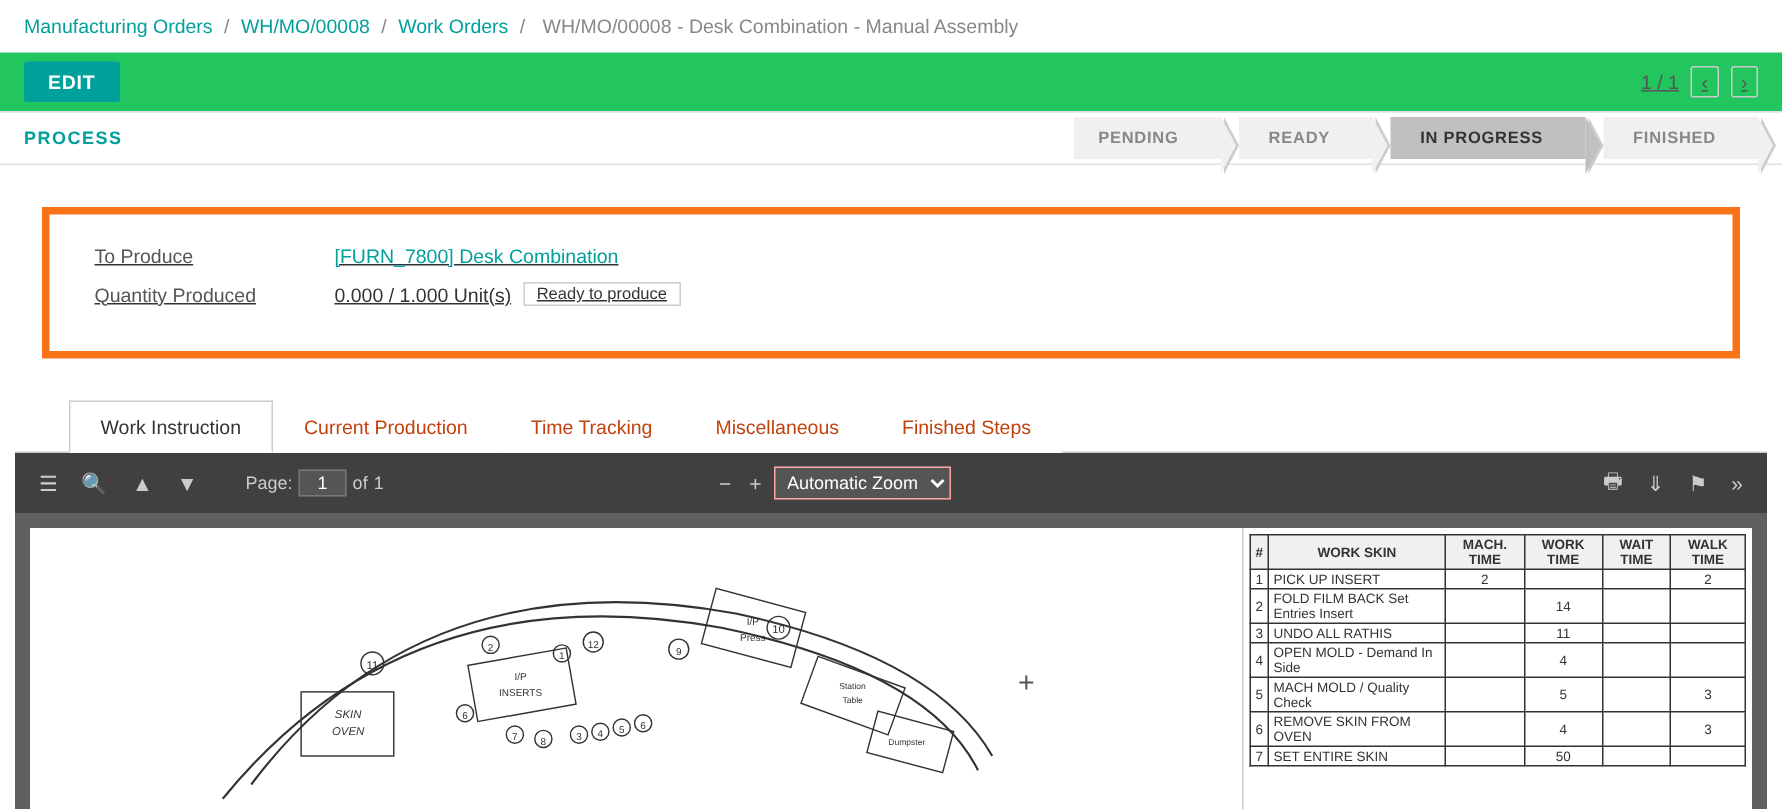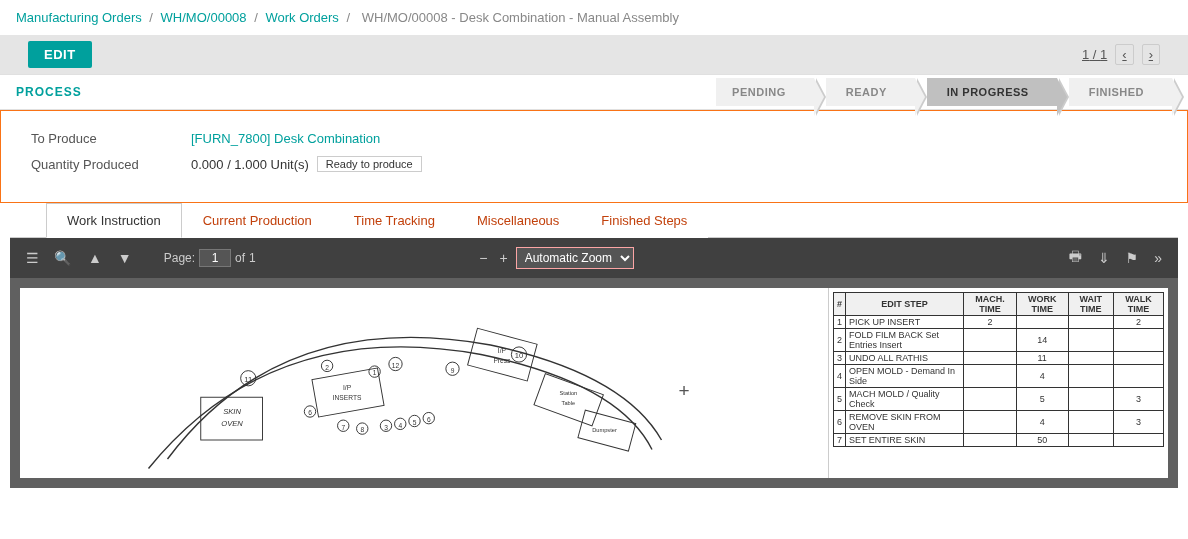--- a/index.html
+++ b/index.html
@@ -13,22 +13,22 @@
       background: #fff;
     }
     .breadcrumb a { color: #00a09d; text-decoration: none; margin-top: 32px; }
     .breadcrumb span { color: #888; margin: 0 4px; }
 
     
     .header-bar {
       display: flex;
       align-items: center;
       justify-content: space-between;
-      padding: 6px 28px;
-      background: #e5e5e5;
+      padding: 6px 16px;
+      background: #22c55e;
       border-bottom: 1px solid #e0e0e0;
     }
     .edit-button {
       background: #00a09d;
       color: #fff;
       border: none;
       padding: 6px 16px;
       font-size: 13px;
       font-weight: bold;
       cursor: pointer;
@@ -69,23 +69,24 @@
       letter-spacing: 1px;
       padding: 10px 0;
     }
 
     
     .main-content {
       padding: 20px 30px;
       background: #f8f8f8;
       min-height: 80px;
       border-bottom: 1px solid #ddd;
-      margin: 0;
-      background: #fff;
-      border: 1px solid #f97316;
+      margin: 28px;
+      background: #fff;
+      border: 5px solid #f97316;
+      text-decoration: underline;
     }
 
     .field-row {
       display: flex;
       align-items: center;
       margin-bottom: 10px;
     }
     .field-label {
       color: #555;
       font-size: 13px;
@@ -462,21 +463,21 @@
 
         <text x="618" y="115" font-size="20" fill="#555">+</text>
       </svg>
     </div>
 
     <div class="table-area">
       <table class="work-table">
         <thead>
           <tr>
             <th>#</th>
-            <th>EDIT STEP</th>
+            <th>WORK SKIN</th>
             <th>MACH. TIME</th>
             <th>WORK TIME</th>
             <th>WAIT TIME</th>
             <th>WALK TIME</th>
           </tr>
         </thead>
         <tbody id="work-table-body">
         <tr>
               <td>1</td>
               <td>PICK UP INSERT</td>

